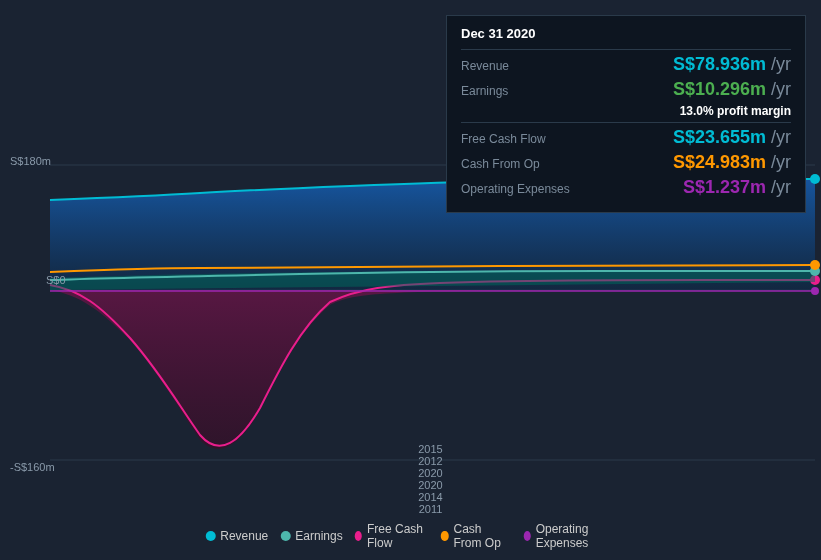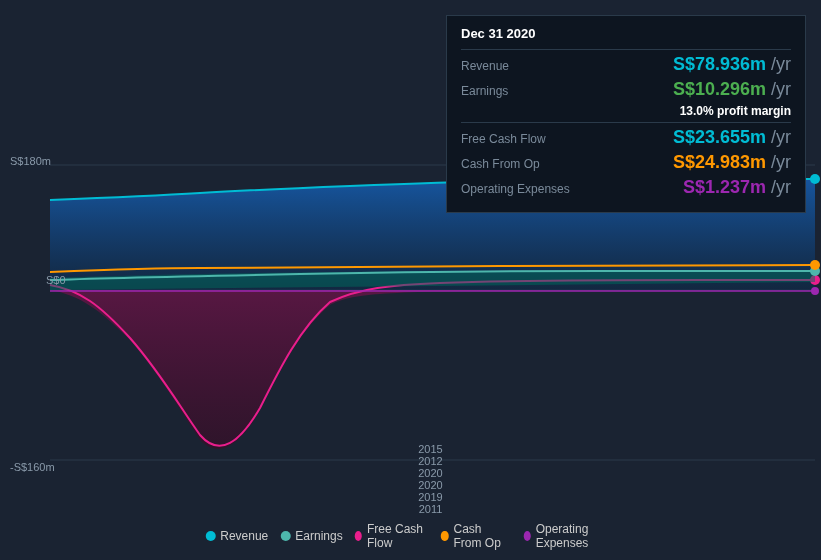--- a/index.html
+++ b/index.html
@@ -167,21 +167,21 @@
 
 <div class="y-label" style="top: 155px;">S$180m</div>
 <div class="y-label" style="top: 274px; margin-left: 36px;">S$0</div>
 <div class="y-label" style="top: 450px; margin-top: 11px;">-S$160m</div>
 
 <div class="x-labels">
   <span class="x-label">2015</span>
   <span class="x-label">2012</span>
   <span class="x-label">2020</span>
   <span class="x-label">2020</span>
-  <span class="x-label">2019</span>
+  <span class="x-label">2014</span>
   <span class="x-label">2011</span>
 </div>
 
 <div class="tooltip-box">
   <div class="tooltip-date">Dec 31 2020</div>
   <hr class="tooltip-divider">
   <div class="tooltip-row">
     <span class="tooltip-label">Revenue</span>
     <span class="tooltip-value cyan">S$78.936m <span style="color:#7a8a9a;font-weight:normal">/yr</span></span>
   </div>

